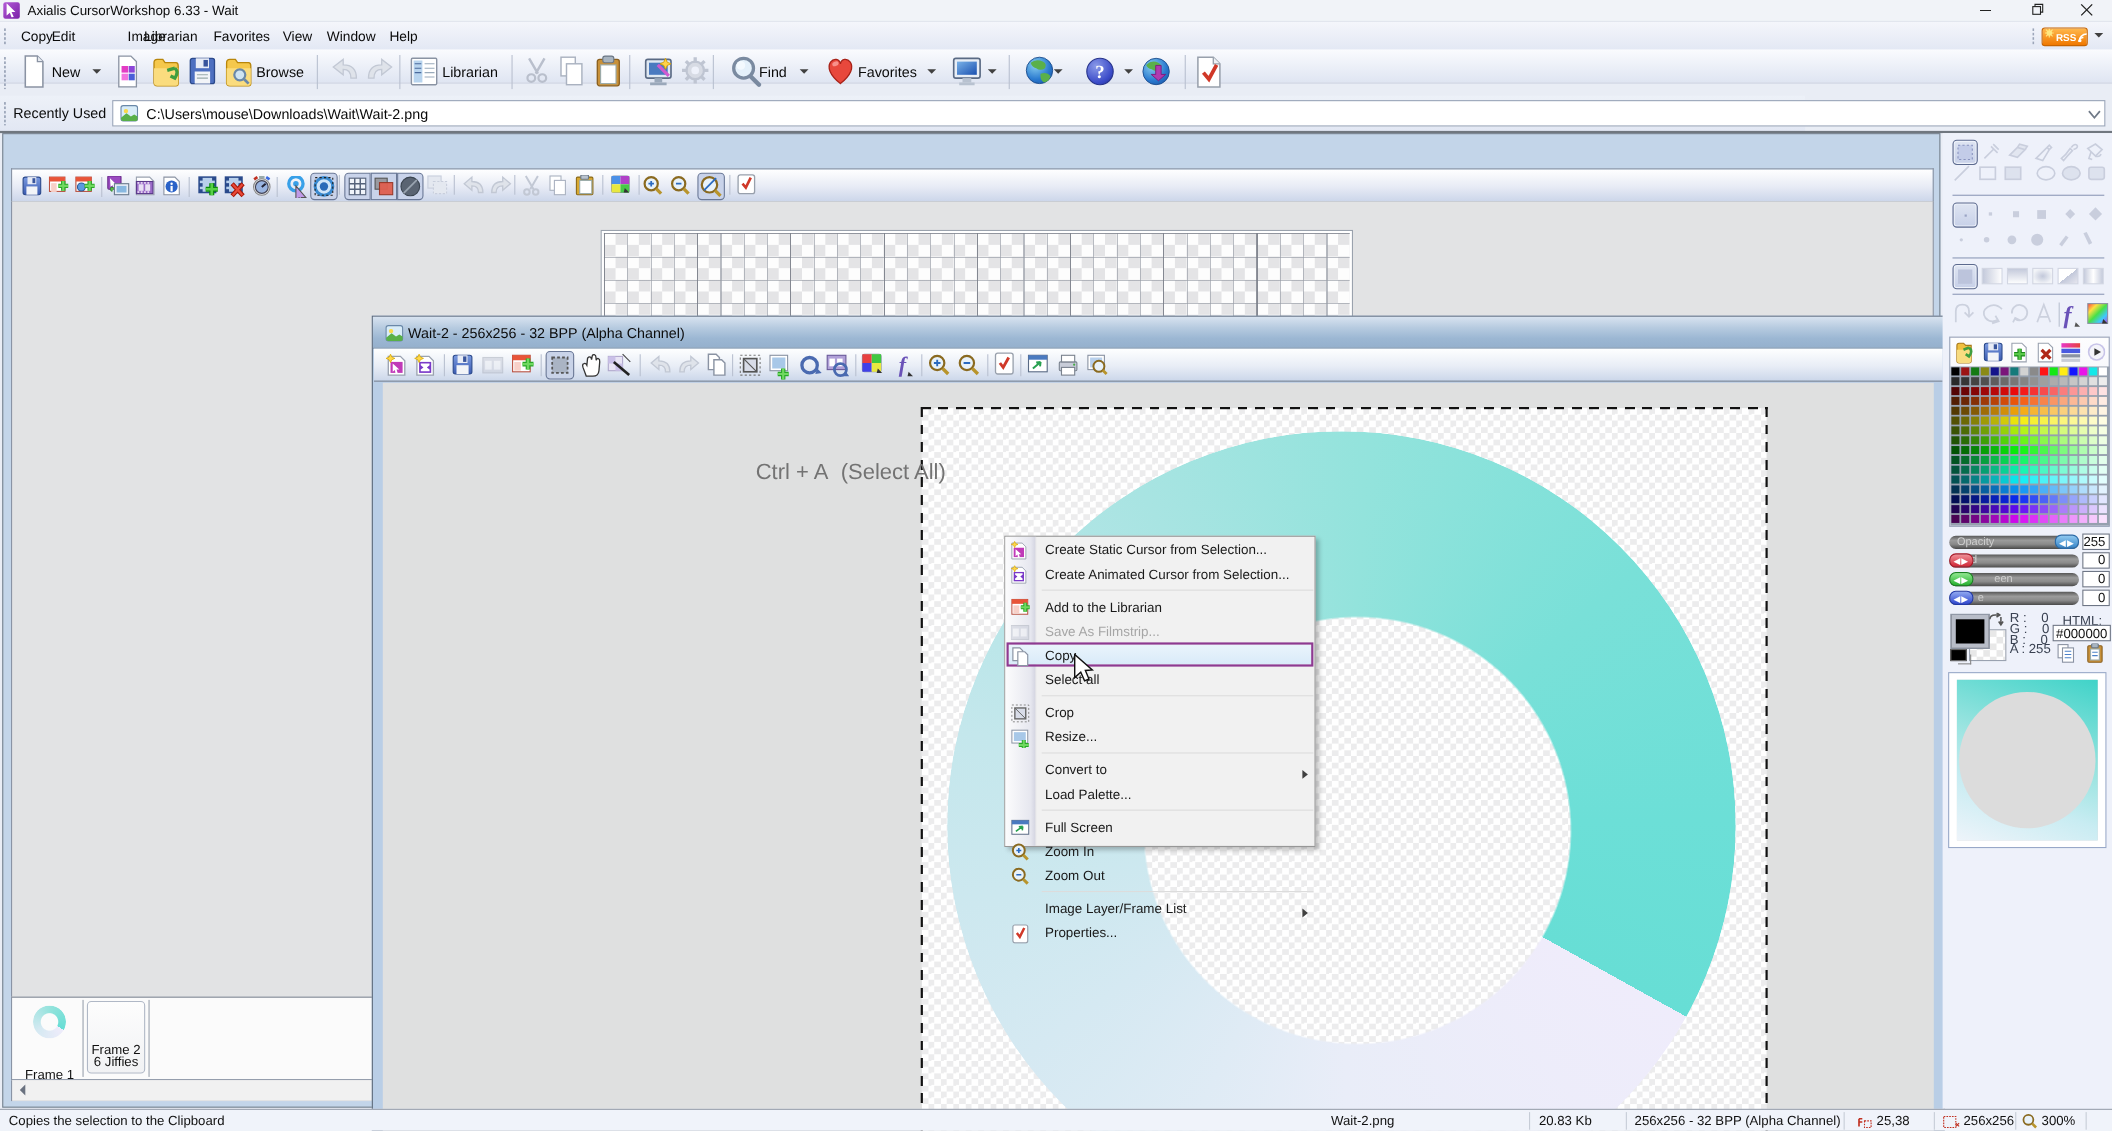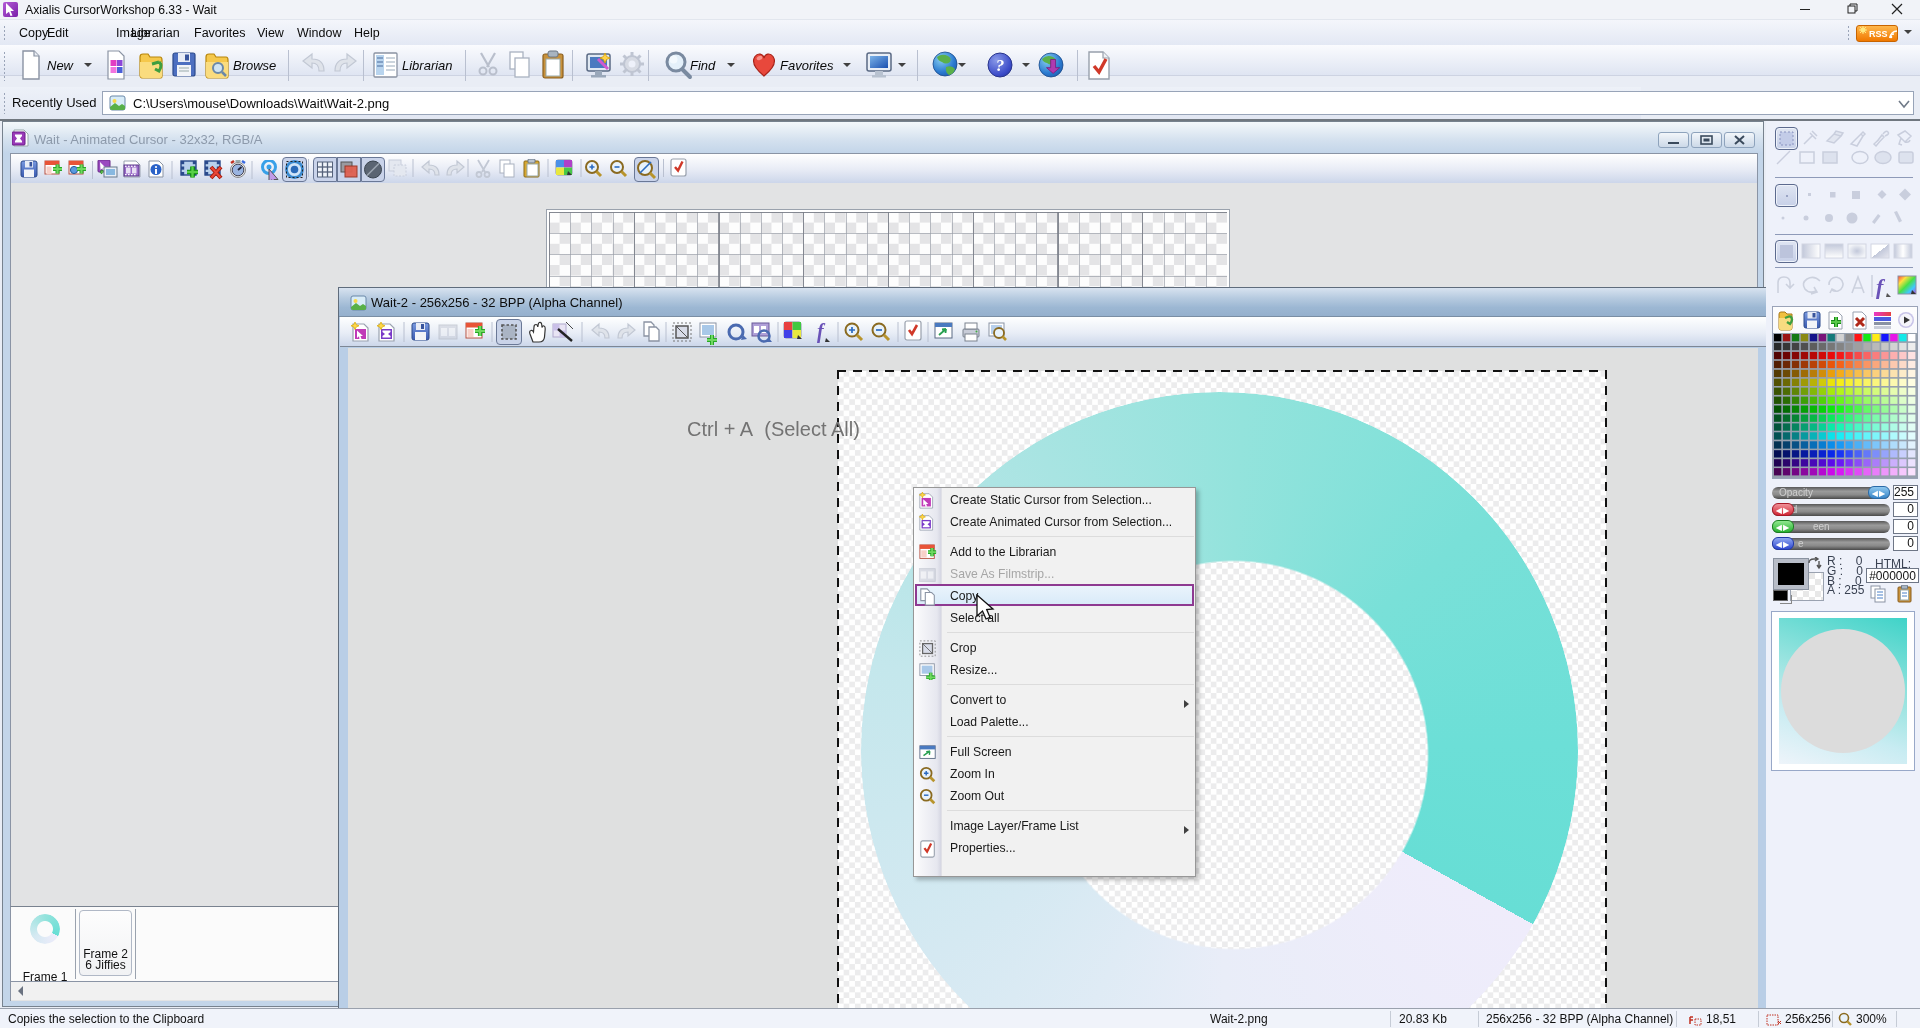--- a/index.html
+++ b/index.html
@@ -8,21 +8,21 @@
 #app { position:relative; width:1920px; height:1028px; background:#e9edf5; }
 
 #titlebar { left:0; top:0; width:1920px; height:19px; background:#f1f3f8; }
 #titlebar .txt { left:25px; top:3px; font-size:12.2px; color:#0a0a0a; }
 #appicon { left:3px; top:2px; width:15px; height:15px; background:linear-gradient(135deg,#b35cd6,#7a1fa8); border-radius:2px; }
 #appicon svg { position:absolute; left:2px; top:1px; }
 .winbtn { top:0px; width:46px; height:19px; }
 #menubar { left:0; top:19px; width:1920px; height:26px; background:linear-gradient(#f4f6fb,#e3e8f4); border-top:1px solid #e2e6ee; }
 .menuitem { position:absolute; top:6px; font-size:12.5px; color:#0a0a0a; }
 #rss { left:1856px; top:5px; width:42px; height:17px; background:linear-gradient(#ffb84d,#f07800); border:1px solid #c86400; border-radius:3px; color:#fff; font-size:10px; font-weight:bold; text-align:center; line-height:15px; }
-#toolbar { left:0; top:45px; width:1920px; height:31px; background:linear-gradient(#fafbfe,#dfe5f2); border-bottom:1px solid #cdd3e2;font-style:italic; }
+#toolbar { left:0; top:45px; width:1920px; height:31px; background:linear-gradient(#fafbfe,#dfe5f2); border-bottom:1px solid #cdd3e2; }
 .tbtxt { position:absolute; top:13px; font-size:13px; color:#0a0a0a; }
 .tsep { position:absolute; top:5px; width:1px; height:31px; background:#b9c0d0; }
 .darr { position:absolute; width:0; height:0; border-left:4px solid transparent; border-right:4px solid transparent; border-top:4px solid #404040; }
 #recentbar { left:0; top:87px; width:1641px; height:32px; background:linear-gradient(#edf1f8,#e2e7f3); }
 #recentbar .lbl { position:absolute; left:12px; top:8px; font-size:13px; color:#0a0a0a; }
 #combo { position:absolute; left:102px; top:4px; width:1812px; height:24px; background:#fff; border:1px solid #98a4b8; }
 #combo .path { position:absolute; left:30px; top:4px; font-size:13px; color:#0a0a0a; }
 #mdisep { left:0; top:119px; width:1920px; height:2px; background:#70777f; }
 
 #waitwin { left:2px; top:121px; width:1762px; height:886px; border:1px solid #77828e; background:#c3d5e9; }
@@ -51,21 +51,21 @@
 #wait2client { position:absolute; left:9px; top:60px; width:1410px; height:680px; background:#dfe0e0; }
 #selection { position:absolute; left:490px; top:23px; width:768px; height:657px; overflow:hidden;
   background-image:conic-gradient(#ececed 25%, #fff 25% 50%, #ececed 50% 75%, #fff 75%); background-size:11.3px 11.3px; }
 .marq { position:absolute; background-image:repeating-linear-gradient(90deg,#111 0 9px,transparent 9px 16px); }
 .marqv { position:absolute; background-image:repeating-linear-gradient(180deg,#111 0 9px,transparent 9px 16px); }
 #donut { position:absolute; left:23px; top:21px; width:717px; height:717px; border-radius:50%;
   background:conic-gradient(from 119deg, #efecfb 0deg, #e9edf8 60deg, #d5e9f2 115deg, #c4e7ec 165deg, #a8e4e2 210deg, #93e3dc 245deg, #79e0d8 290deg, #6cdfd7 330deg, #67ded5 360deg);
   -webkit-mask:radial-gradient(circle at 373px 363px, transparent 193px, #000 195px); }
 #ctrla { position:absolute; left:339px; top:70px; font-size:20px; color:#737373; }
 
-#ctxmenu { left:913px; top:487px; width:283px; height:390px; background:#f1f1f1; border:1px solid #979797; box-shadow:3px 3px 4px rgba(0,0,0,.25); }
+#ctxmenu { left:913px; top:487px; width:283px; height:283px; background:#f1f1f1; border:1px solid #979797; box-shadow:3px 3px 4px rgba(0,0,0,.25); }
 #ctxgutter { position:absolute; left:0; top:0; width:28px; height:100%; background:linear-gradient(to right,#fcfcfd,#e6e7ef 85%,#d5d6e2); border-right:1px solid #e0e0e6; }
 .mi { position:absolute; left:36px; font-size:12.2px; color:#191919; }
 .mi.dis { color:#a6a6a6; }
 .msep { position:absolute; left:33px; width:247px; height:1px; background:#dcdcdc; }
 .marr { position:absolute; left:270px; width:0; height:0; border-top:4px solid transparent; border-bottom:4px solid transparent; border-left:5px solid #404040; }
 #copyhl { position:absolute; left:1px; top:96px; width:279px; height:22px; background:linear-gradient(#eaf4fc,#d9ebf9); border:2px solid #8e3a91; }
 .micon { position:absolute; left:5px; width:18px; height:18px; }
 
 #rightpanel { left:1766px; top:121px; width:154px; height:887px; background:#eef1fa; }
 .rsep { position:absolute; left:9px; width:138px; height:1px; background:#8e9ab8; }
@@ -321,38 +321,20 @@
         </svg>
     <div class="path">C:\Users\mouse\Downloads\Wait\Wait-2.png</div>
     <svg class="abs" style="left:1794px;top:6px;" width="14" height="12">
           <path d="M2 3 L7 9 L12 3" fill="none" stroke="#707a88" stroke-width="1.6"></path>
         </svg>
   </div>
 </div>
 <div class="abs" id="mdisep"></div>
 
 <div class="abs" id="waitwin">
-  <div class="title">
-    <svg class="abs" style="left:9px;top:7px;" width="19" height="18">
-          <path d="M2 1 L12 1 L16 5 L16 17 L2 17 Z" fill="#fff" stroke="#9aa"></path>
-          <rect x="0" y="3" width="13" height="13" rx="1" fill="#9a3ab8" stroke="#6a1a88"></rect>
-          <path d="M3 5.5 L10 5.5 L10 7 L8 9.5 L10 12 L10 13.5 L3 13.5 L3 12 L5 9.5 L3 7 Z" fill="#fff"></path>
-        </svg>
-    <div class="ttxt">Wait - Animated Cursor - 32x32, RGB/A</div>
-    <div class="mdibtn" style="left:1655px;"><svg width="29" height="14">
-            <line x1="9" y1="10" x2="20" y2="10" stroke="#3a4a5c" stroke-width="2"></line>
-          </svg></div>
-    <div class="mdibtn" style="left:1688px;"><svg width="29" height="14">
-            <rect x="9" y="3" width="11" height="8" fill="none" stroke="#3a4a5c" stroke-width="1.6"></rect>
-            <rect x="11.5" y="5.5" width="6" height="3" fill="#3a4a5c"></rect>
-          </svg></div>
-    <div class="mdibtn" style="left:1721px;"><svg width="29" height="14">
-            <path d="M10 3 L19 11 M19 3 L10 11" stroke="#3a4a5c" stroke-width="2"></path>
-          </svg></div>
-  </div>
   <div id="waittb">
     <svg class="abs" style="left:1px;top:6px;" width="290" height="20">
       <defs>
             <linearGradient id="flopg" x1="0" y1="0" x2="0" y2="1">
               <stop offset="0" stop-color="#7a9ae0"></stop>
               <stop offset="1" stop-color="#3a5ab0"></stop>
             </linearGradient>
           </defs>
       <g transform="translate(9,1)">
             <rect x="0" y="0" width="16" height="16" rx="2" fill="url(#flopg)" stroke="#2c4a8c"></rect>
@@ -1332,21 +1314,21 @@
   <div class="ssep" style="left:1390px;"></div>
   <div class="st" style="left:1210px;">Wait-2.png</div>
   <div class="ssep" style="left:1478px;"></div>
   <div class="st" style="left:1399px;">20.83 Kb</div>
   <div class="ssep" style="left:1676px;"></div>
   <div class="st" style="left:1486px;">256x256 - 32 BPP (Alpha Channel)</div>
   <svg class="abs" style="left:1688px;top:4px;" width="14" height="13">
         <path d="M2 11 L2 4 M2 4 L5 4 M2 7 L5 7" stroke="#c03020" stroke-width="1.5" fill="none"></path>
         <rect x="7" y="6" width="6" height="6" fill="none" stroke="#c03020" stroke-dasharray="1.5 1"></rect>
       </svg>
-  <div class="st" style="left:1706px;">18,51</div>
+  <div class="st" style="left:1706px;">25,38</div>
   <div class="ssep" style="left:1758px;"></div>
   <svg class="abs" style="left:1766px;top:4px;" width="16" height="13">
         <rect x="1" y="2" width="11" height="10" fill="none" stroke="#c03020" stroke-dasharray="1.5 1"></rect>
         <path d="M12 8 l3 3 M12 11 l3 -3" stroke="#c03020"></path>
       </svg>
   <div class="st" style="left:1785px;">256x256</div>
   <div class="ssep" style="left:1832px;"></div>
   <svg class="abs" style="left:1838px;top:3px;" width="15" height="15">
         <circle cx="6" cy="6" r="4.5" fill="#e8f2fa" stroke="#8a6a20" stroke-width="1.6"></circle>
         <line x1="9.5" y1="9.5" x2="13" y2="13" stroke="#b8942c" stroke-width="2.4"></line>

